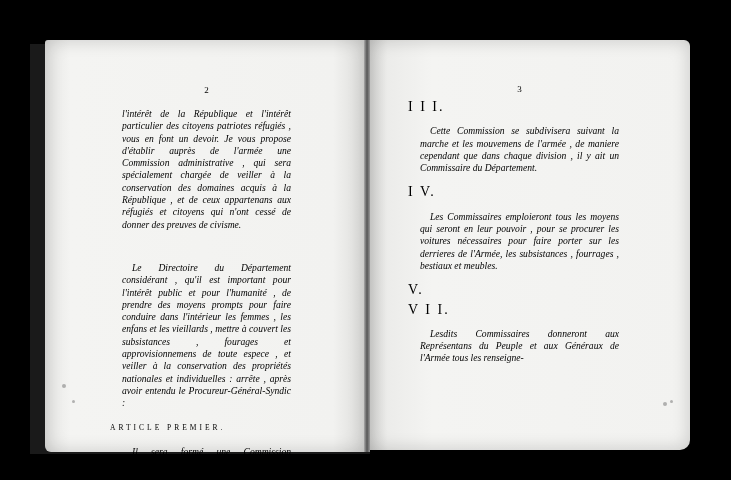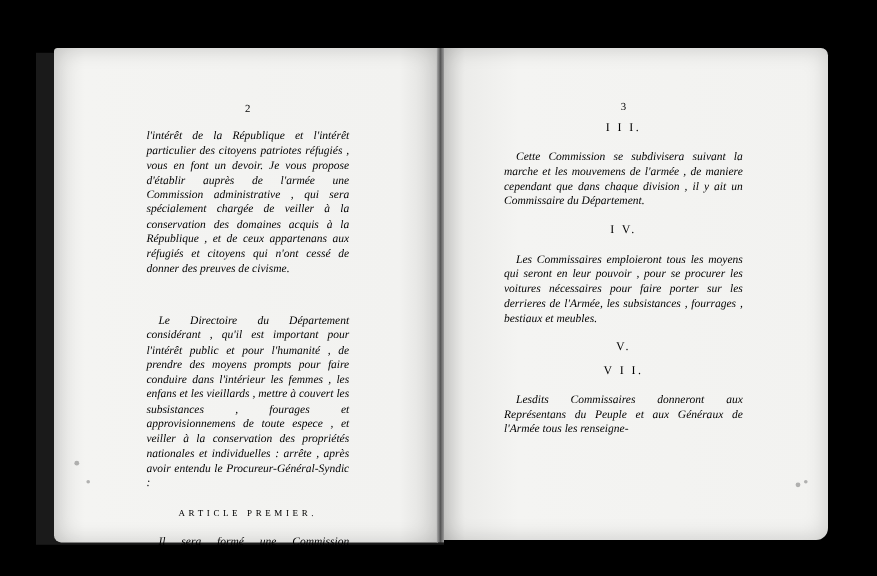--- a/index.html
+++ b/index.html
@@ -21,22 +21,22 @@
     background: linear-gradient(to right, #cfcfcd 0%, #ececea 6%, #f4f4f2 20%, #f2f2f0 100%); }
   .spine { position: absolute; left: 364px; top: 40px; width: 6px; height: 412px;
     background: linear-gradient(to right, #aaa, #555, #999); }
   .text-block { position: absolute; font-size: 9.6px; line-height: 12.3px; text-align: justify; }
   .left-text { left: 110px; top: 85px; width: 193px; }
   .right-text { left: 408px; top: 84px; width: 223px; }
   .page-num { text-align: center; font-size: 9px; height: 11px; line-height: 11px; }
   .para { margin: 12px; text-indent: 10px; font-style: italic; }
   .para.noindent { text-indent: 0; }
   .gap { height: 7px; }
-  .heading { text-align: center; font-size: 10px; letter-spacing: 2px; margin: 6px 0 7px; }
-  .article-heading { text-align: center; font-size: 7.5px; letter-spacing: 3px; margin: 8px 0 9px; text-transform: uppercase; }
+  .heading { text-align: left; font-size: 14px; letter-spacing: 2px; margin: 6px 0 7px; }
+  .article-heading { text-align: left; font-size: 7.5px; letter-spacing: 3px; margin: 8px 0 9px; text-transform: uppercase; }
   .spot { position: absolute; border-radius: 50%; background: rgba(110,110,110,0.5); }
 </style>
 </head>
 <body>
 
 <div class="binding-left"></div>
 
 <div class="page page-left"></div>
 <div class="page page-right"></div>
 <div class="spine"></div>

